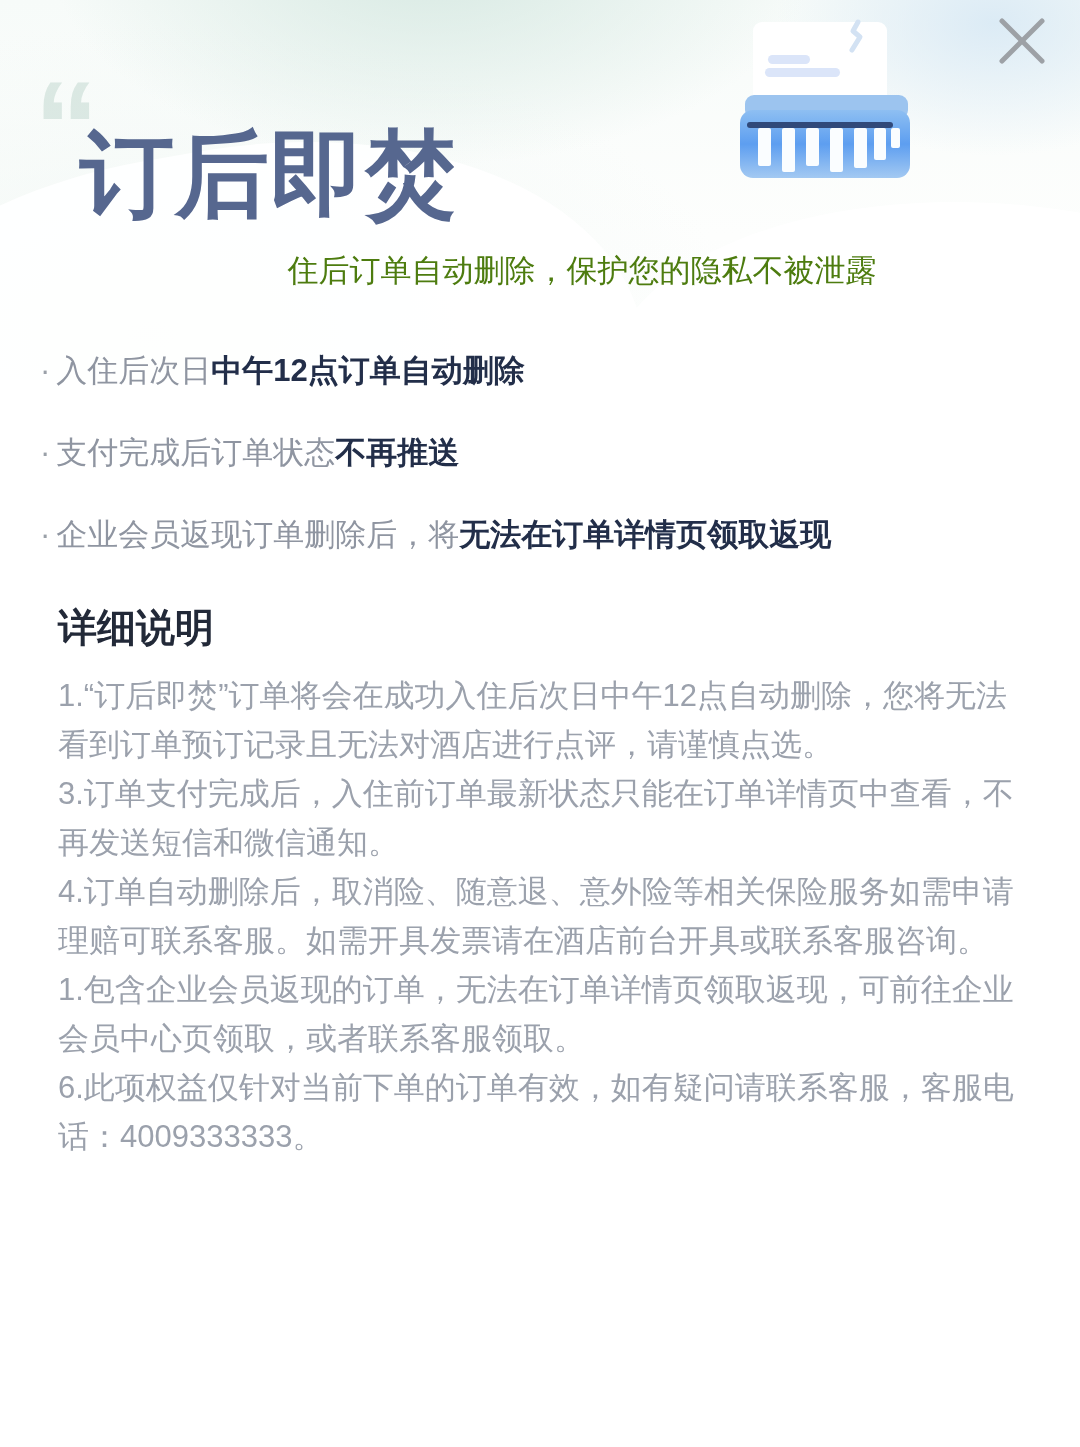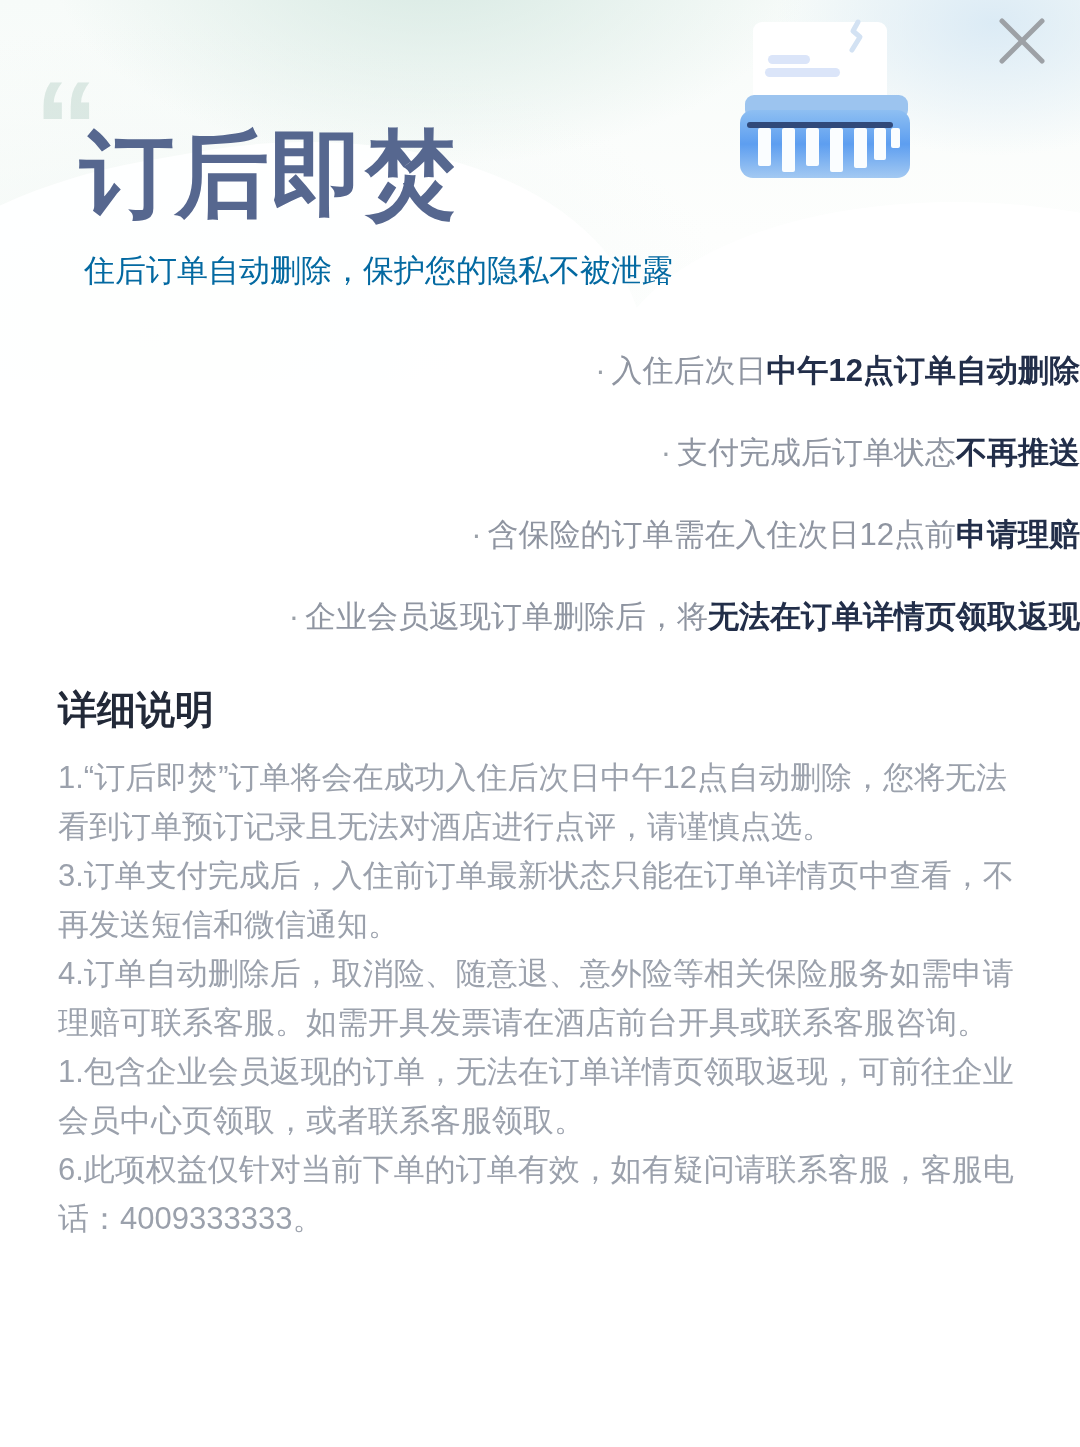--- a/index.html
+++ b/index.html
@@ -59,24 +59,25 @@
   .content { position:relative; z-index:2; }
 
   .title {
     padding:122px 0 0 80px;
     font-size:94px; line-height:1.12; font-weight:700;
     color:#56678f; letter-spacing:1px;
   }
   .subtitle {
     margin:22px 0 0 84px;
     font-size:31px; line-height:1.4;
-    color:#0369a1;
+    color:#4d7c0f;
+    text-align:center;
   }
 
-  .highlights { list-style:none; margin:55px 0 0 60px;text-align:right; }
+  .highlights { list-style:none; margin:55px 0 0 40px; }
   .hl { font-size:31px; line-height:45px; margin-bottom:37px; }
   .dot { color:#9aa0a8; margin-right:6px; }
   .hl-normal { color:#8f95a1; }
   .hl-bold { color:#222e49; font-weight:700; }
 
   .details-heading {
     margin:48px 15px 0 58px;
     font-size:39px; line-height:1.2; font-weight:700;
     color:#222938;
   }
@@ -136,21 +137,20 @@
 
   <div class="content">
 
     <h1 class="title">订后即焚</h1>
 
     <p class="subtitle">住后订单自动删除，保护您的隐私不被泄露</p>
 
     <ul class="highlights">
       <li class="hl"><span class="dot">·</span><span class="hl-normal">入住后次日</span><span class="hl-bold">中午12点订单自动删除</span></li>
       <li class="hl"><span class="dot">·</span><span class="hl-normal">支付完成后订单状态</span><span class="hl-bold">不再推送</span></li>
-      <li class="hl"><span class="dot">·</span><span class="hl-normal">含保险的订单需在入住次日12点前</span><span class="hl-bold">申请理赔</span></li>
       <li class="hl"><span class="dot">·</span><span class="hl-normal">企业会员返现订单删除后，将</span><span class="hl-bold">无法在订单详情页领取返现</span></li>
     </ul>
 
     <h2 class="details-heading">详细说明</h2>
 
     <div class="details-body">
       <p>1.“订后即焚”订单将会在成功入住后次日中午12点自动删除，您将无法看到订单预订记录且无法对酒店进行点评，请谨慎点选。</p>
       <p>3.订单支付完成后，入住前订单最新状态只能在订单详情页中查看，不再发送短信和微信通知。</p>
       <p>4.订单自动删除后，取消险、随意退、意外险等相关保险服务如需申请理赔可联系客服。如需开具发票请在酒店前台开具或联系客服咨询。</p>
       <p>1.包含企业会员返现的订单，无法在订单详情页领取返现，可前往企业会员中心页领取，或者联系客服领取。</p>

